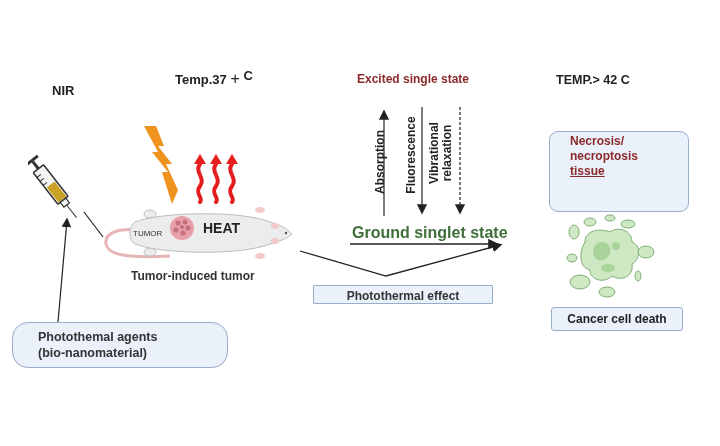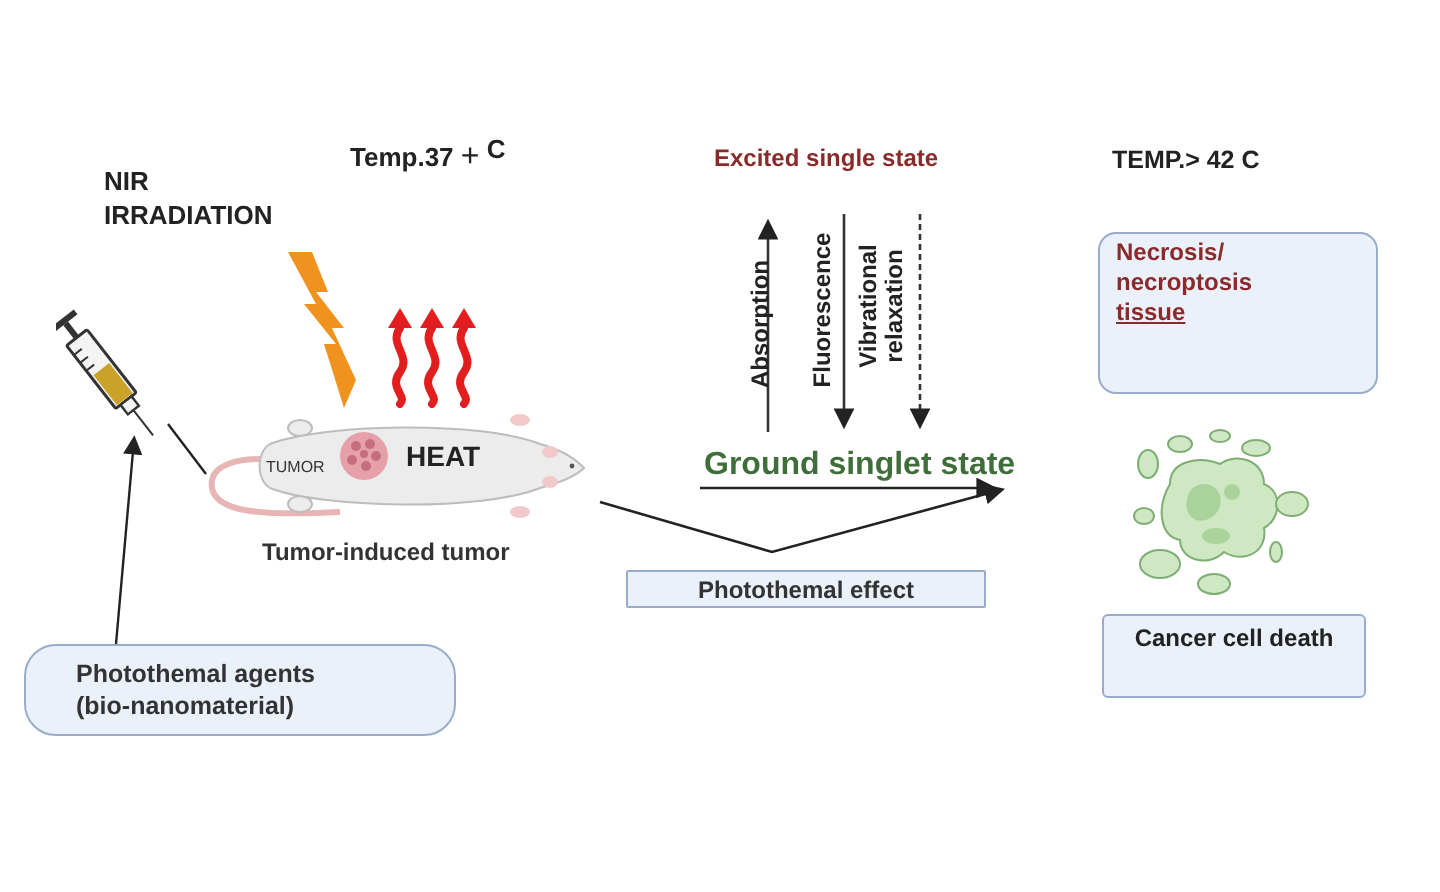--- a/index.html
+++ b/index.html
@@ -104,21 +104,20 @@
   </g>
   <g fill="#a9d39a">
     <path d="M34,36 C36,28 48,28 50,36 C52,44 44,50 38,48 C34,46 32,42 34,36 z"></path>
     <ellipse cx="48" cy="56" rx="7" ry="4"></ellipse>
     <circle cx="56" cy="34" r="4"></circle>
   </g>
 </svg>
 
 <div class="txt" style="left:52px;top:82px;font-size:13px;line-height:17px">
   <div>NIR</div>
-  <div>IRRADIATION</div>
 </div>
 
 <div class="txt" style="left:175px;top:70px;font-size:13px">
   <span>Temp.37</span>
   <span style="font-weight:normal;font-size:16px">+</span>
   <span style="position:relative;top:-4px">C</span>
 </div>
 
 <div class="txt" style="left:133px;top:229px;font-size:8px;font-weight:normal;color:#333">TUMOR</div>
 <div class="txt" style="left:203px;top:220px;font-size:14px;color:#222">HEAT</div>
@@ -134,28 +133,28 @@
 <div class="vert" style="left:335px;top:155px;width:90px">Absorption</div>
 <div class="vert" style="left:366px;top:148px;width:90px">Fluorescence</div>
 <div class="vert" style="left:396px;top:140px;width:90px;line-height:13px">
   <div>Vibrational</div>
   <div>relaxation</div>
 </div>
 
 <div class="txt" style="left:352px;top:224px;font-size:16px;color:#3f6e3a">Ground singlet state</div>
 
 <div class="box" style="left:313px;top:285px;width:180px;height:19px;text-align:center;border-radius:1px">
-  <span class="txt" style="position:static;font-size:12px;line-height:16px;color:#333">Photothemal effect</span>
+  <span class="txt" style="position:static;font-size:12px;line-height:16px;color:#333">Photothermal effect</span>
 </div>
 
 <div class="txt" style="left:556px;top:73px;font-size:12.5px;color:#222">TEMP.&gt; 42 C</div>
 
-<div class="box" style="left:549px;top:116px;width:140px;height:81px;border-radius:9px;padding:2px 0 0 8px">
+<div class="box" style="left:549px;top:131px;width:140px;height:81px;border-radius:9px;padding:2px 0 0 20px">
   <div id="outcome-lines">
       <div style="font-weight: bold; font-size: 12px; line-height: 15px; color: rgb(139, 42, 42);">Necrosis/</div>
       <div style="font-weight: bold; font-size: 12px; line-height: 15px; color: rgb(139, 42, 42);">necroptosis</div>
       <div style="font-weight: bold; font-size: 12px; line-height: 15px; color: rgb(139, 42, 42); text-decoration: underline;">tissue</div>
     </div>
 </div>
 
-<div class="box" style="left:551px;top:307px;width:132px;height:42px;border-radius:3px;text-align:center">
+<div class="box" style="left:551px;top:307px;width:132px;height:24px;border-radius:3px;text-align:center">
   <span class="txt" style="position:static;font-size:12px;line-height:23px;color:#222">Cancer cell death</span>
 </div>
 
 </body></html>

